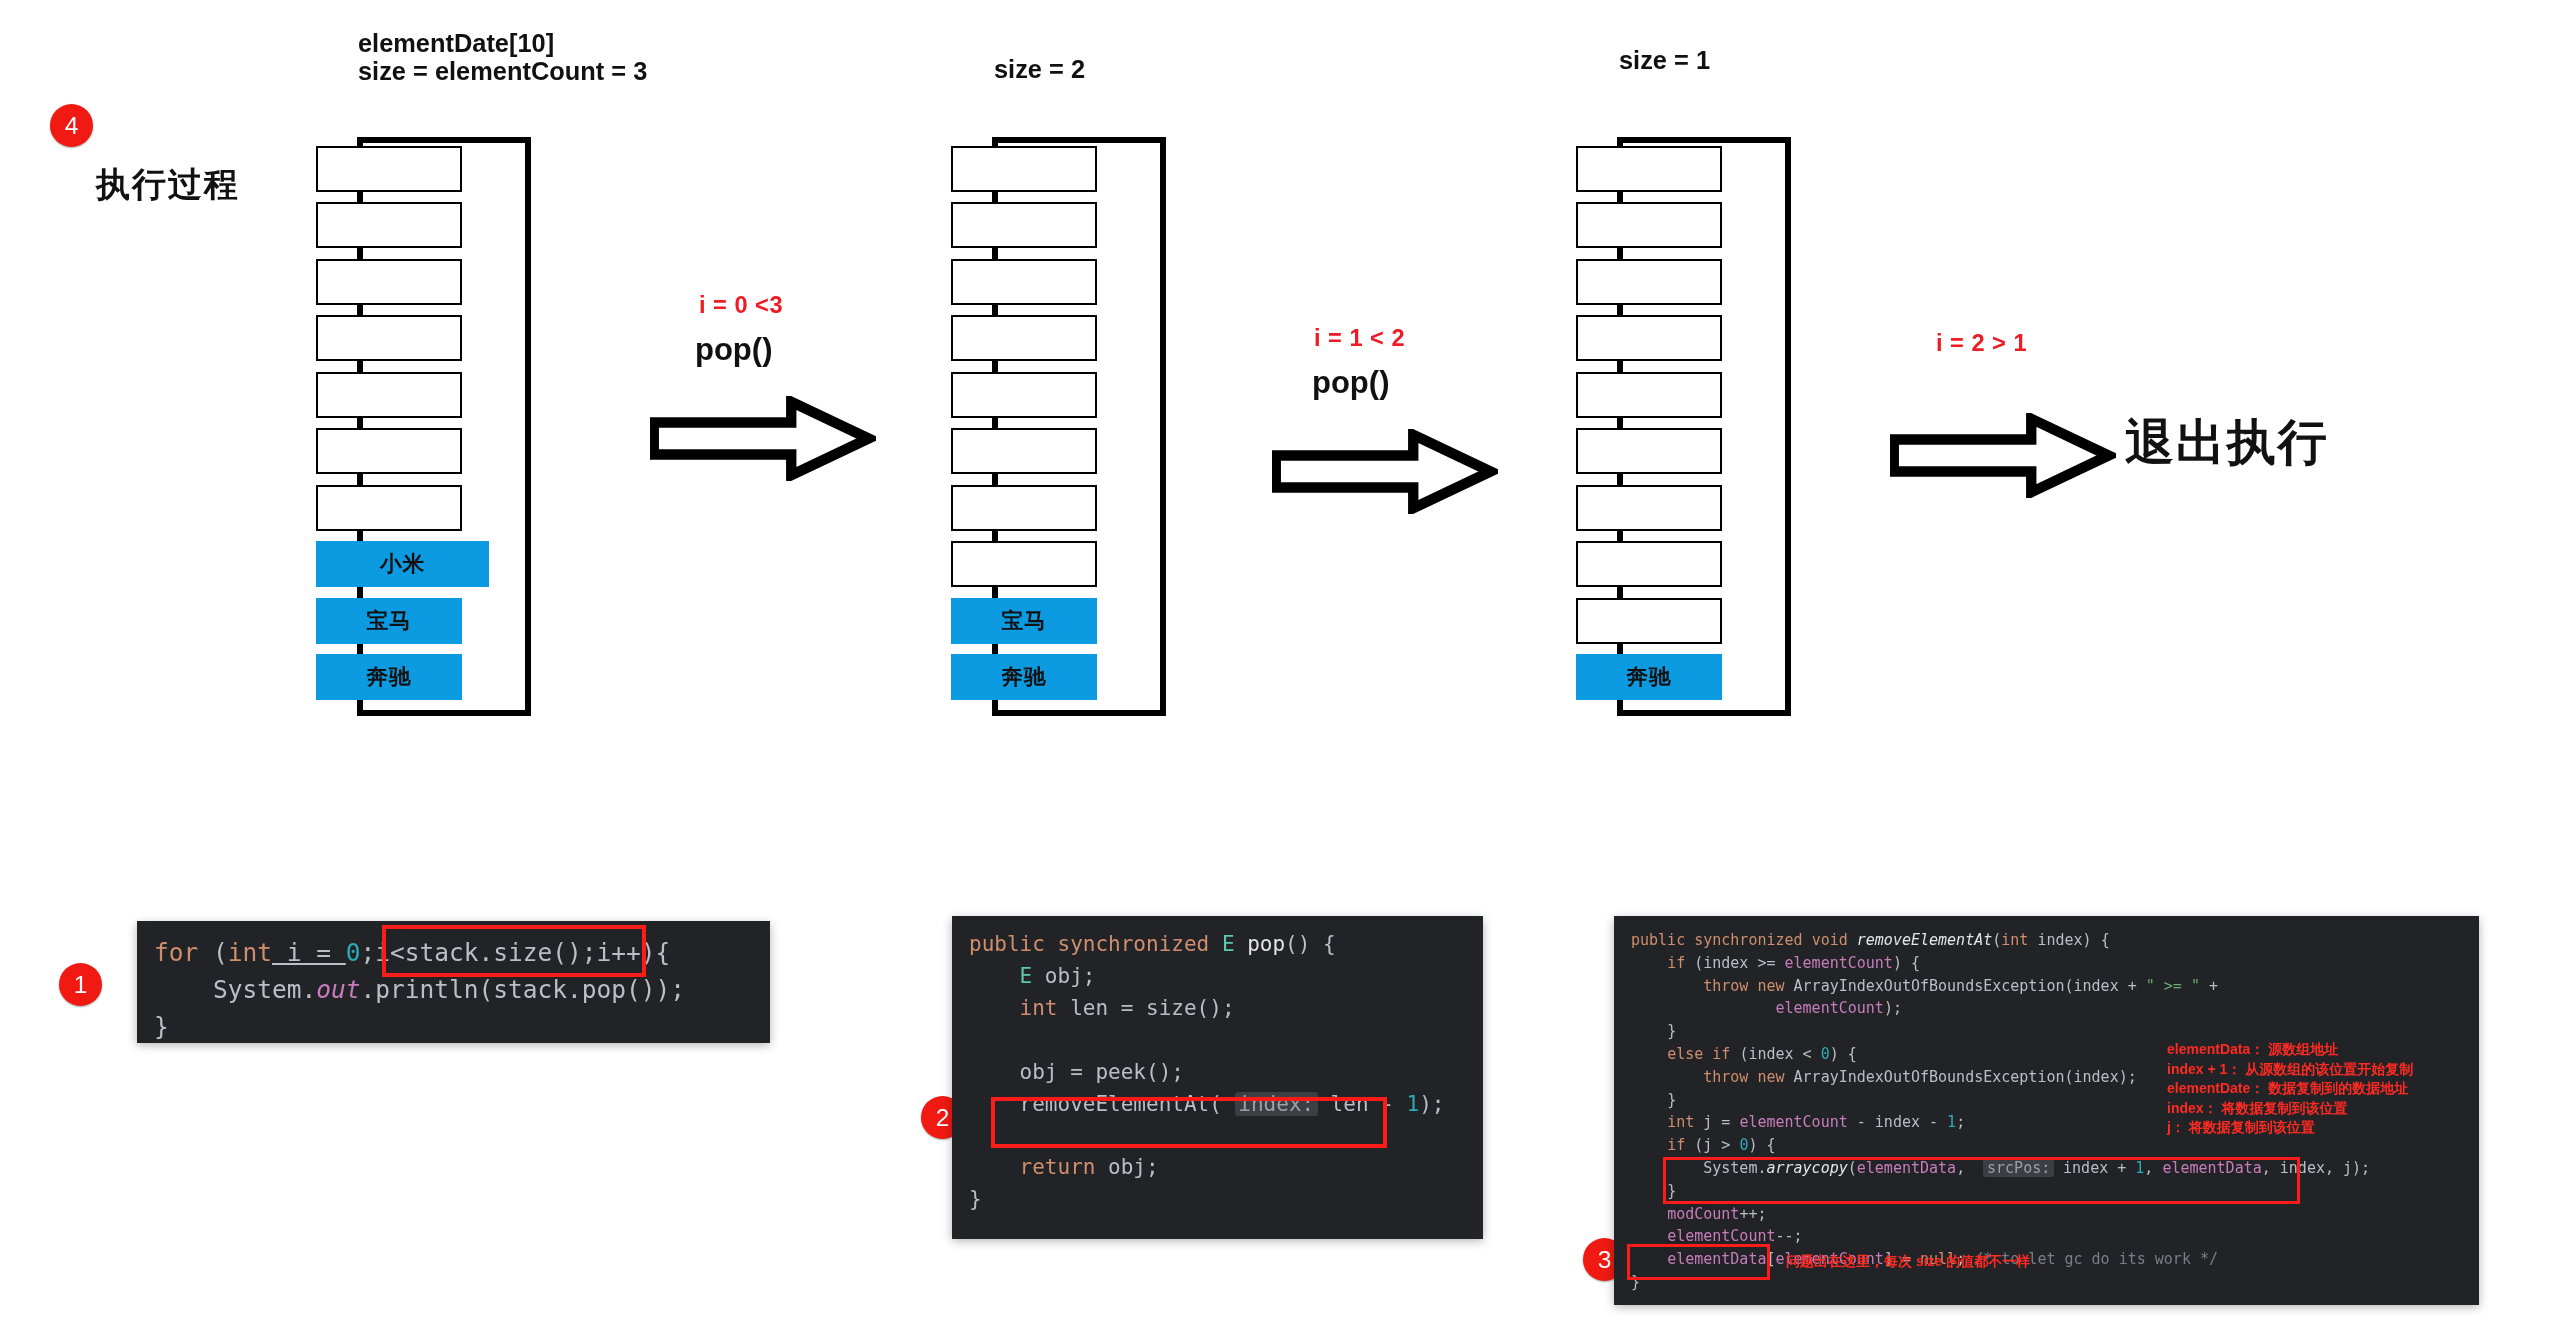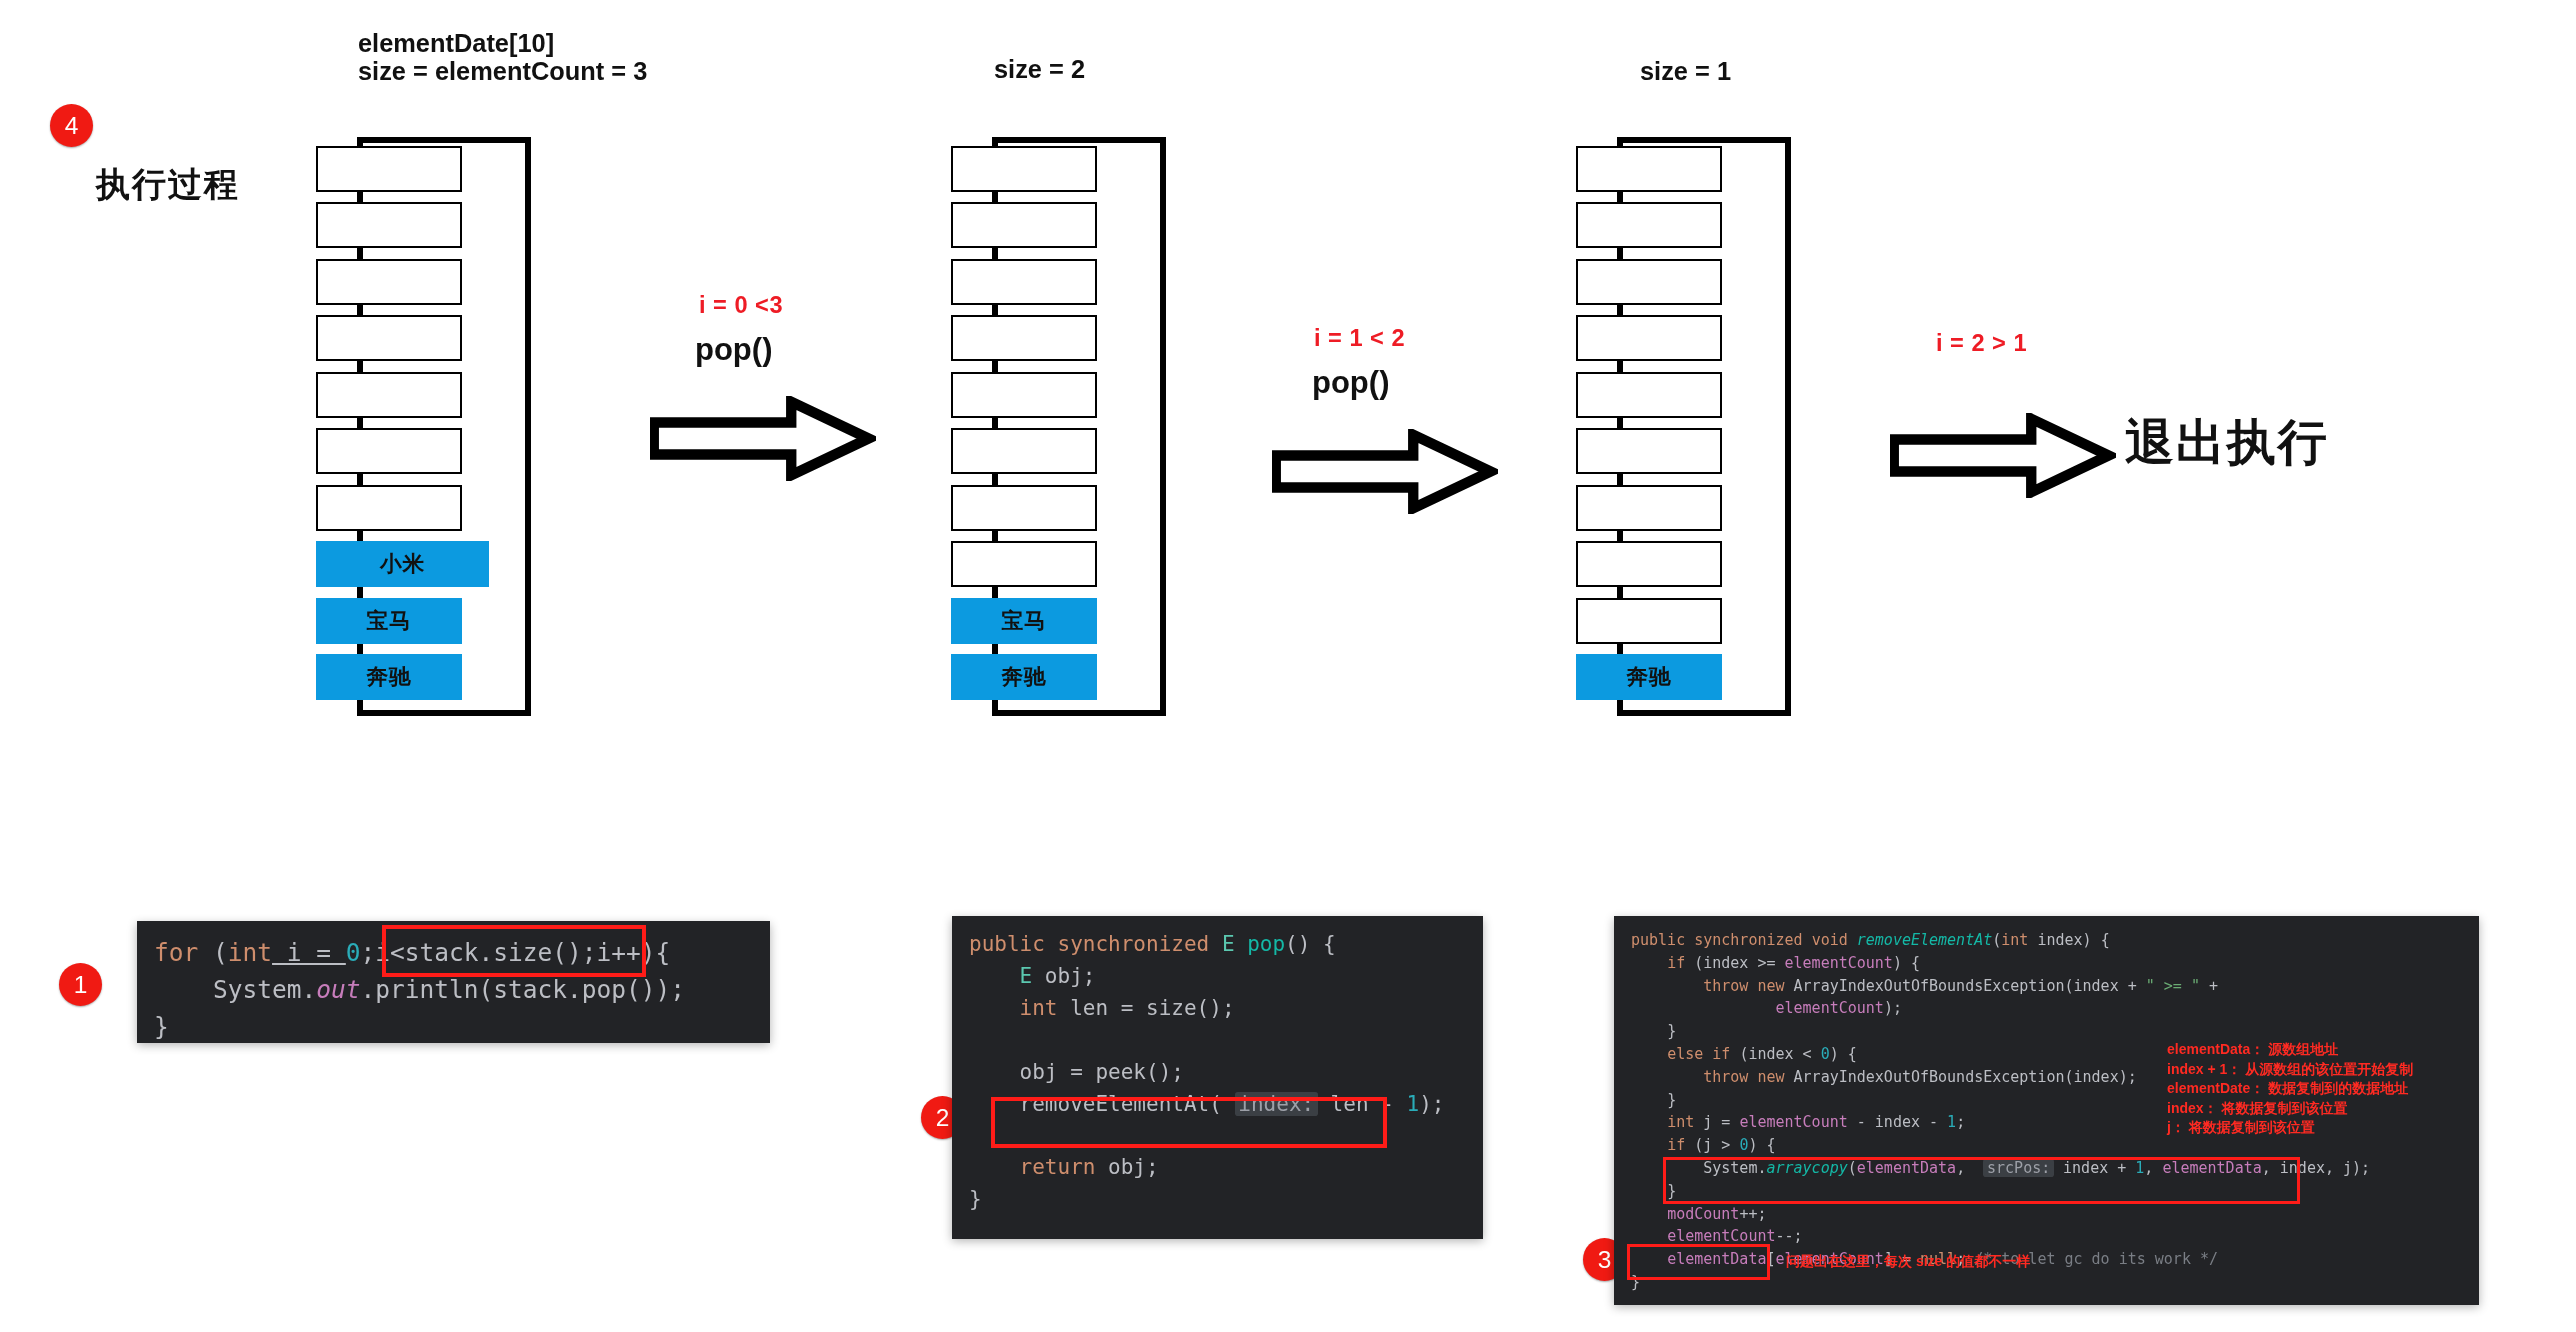--- a/index.html
+++ b/index.html
@@ -77,21 +77,21 @@
     color:#c9cdd2;
   }
   .code .ln{white-space:pre;line-height:1.52;}
   .code1{font-size:24.5px;}
   .code2{font-size:21px;}
   .code3{font-size:15px;}
 
   
   .kw{color:#cf8e6d;}
   .typ{color:#5bc8b0;}
-  .mth{color:#14b8a6;}
+  .mth{color:#e5e5e5;}
   .num{color:#2aacb8;}
   .str{color:#6aab73;}
   .fld{color:#c77dbb;}
   .cmt{color:#7a7e85;}
   .pln{color:#bcbec4;}
   .hintv{
     background:#3b3f44;color:#9da0a8;border-radius:2.8px;
     padding:0 3.8px;font-style:normal;
   }
   .ital{font-style:italic;}
@@ -200,21 +200,21 @@
   </div>
 
 <div class="arrowwrap" style="left:1272px;top:294px;width:245px;height:188px;margin-top:31px;">
   <div class="arrow-note" style="left:42px;top:0px;">i = 1 &lt; 2</div>
   <div class="arrow-op" style="left:40px;top:40px;">pop()</div>
   <svg width="226" height="85" style="position:absolute;left:0px;top:104px;" viewBox="0 0 240 90">
     <polygon points="4,28 150,28 150,6 232,45 150,84 150,62 4,62" fill="#ffffff" stroke="#000000" stroke-width="11" stroke-linejoin="miter"></polygon>
   </svg>
 </div>
 
-<div class="abs" style="left:1619px;top:57px;margin-left:21px;">
+<div class="abs" style="left:1619px;top:46px;">
   <div class="cap">size = 1</div>
 </div>
 <div class="stack" id="stack-3" style="left:1562px;top:137px;width:273px;height:612px;">
     <div class="stack-box" style="width: 174px; height: 579px;"></div>
     <div class="idx" style="top: 18px;">9</div>
     <div class="cell" style="top: 8.5px; width: 146px; height: 46px; margin-left: 6.6px;"></div>
     <div class="idx" style="top: 74px;">8</div>
     <div class="cell" style="top: 65px; width: 146px; height: 46px; margin-left: 6.6px;"></div>
     <div class="idx" style="top: 131px;">7</div>
     <div class="cell" style="top: 122px; width: 146px; height: 46px; margin-left: 6.6px;"></div>

